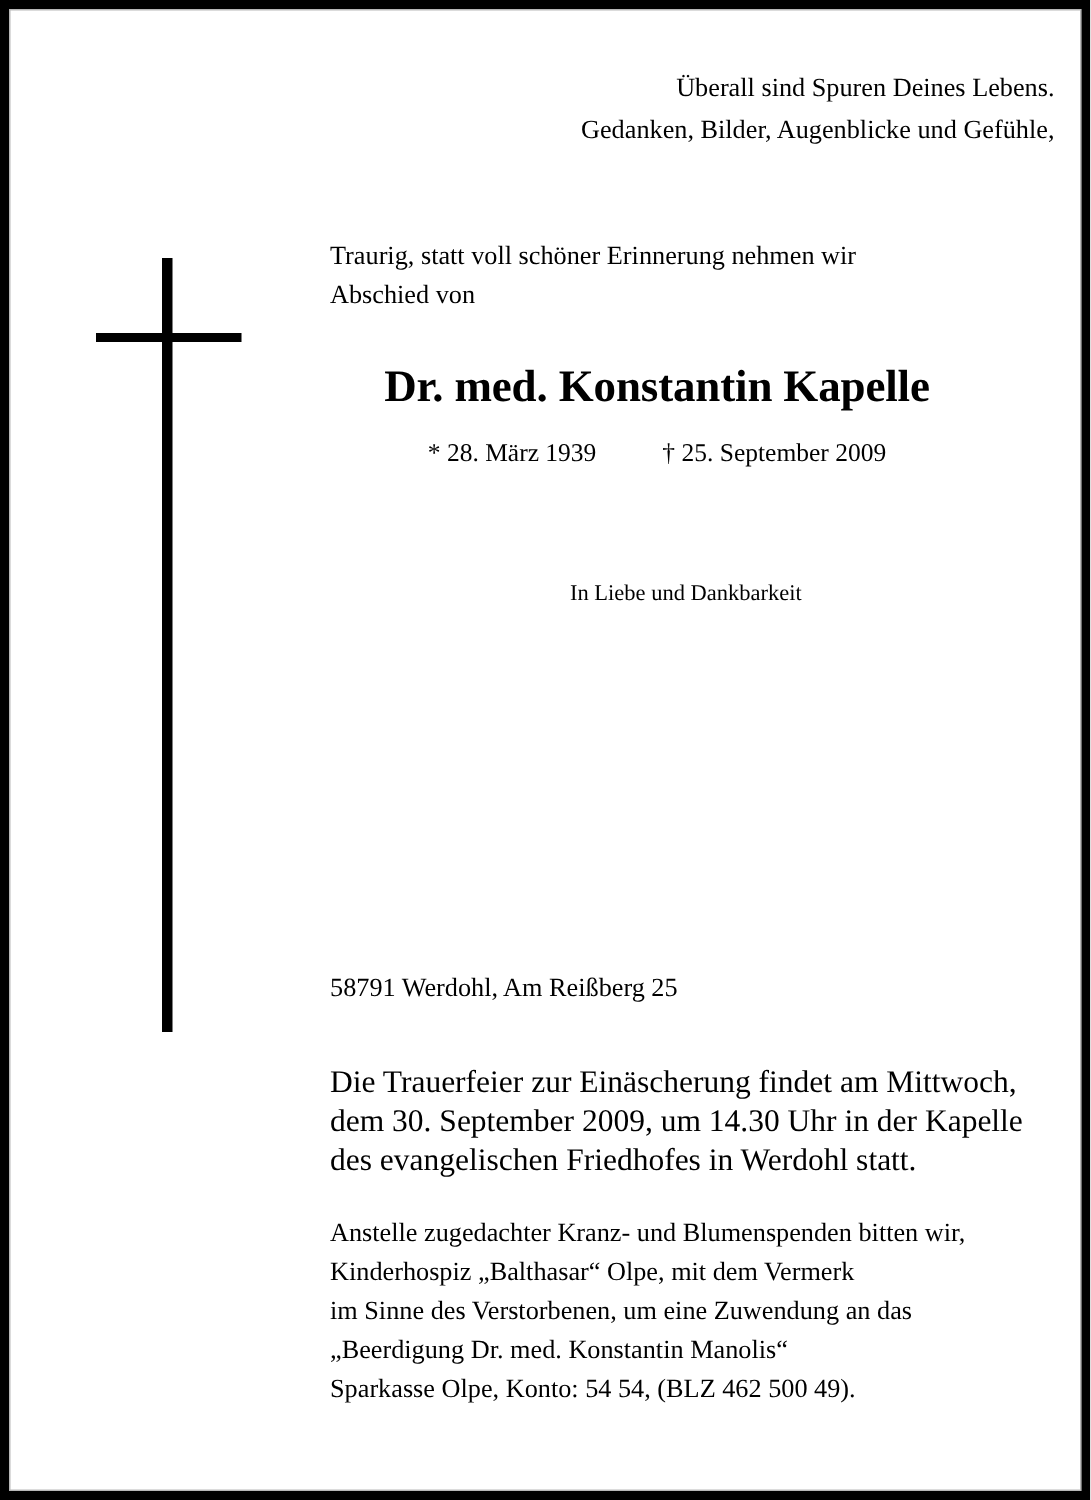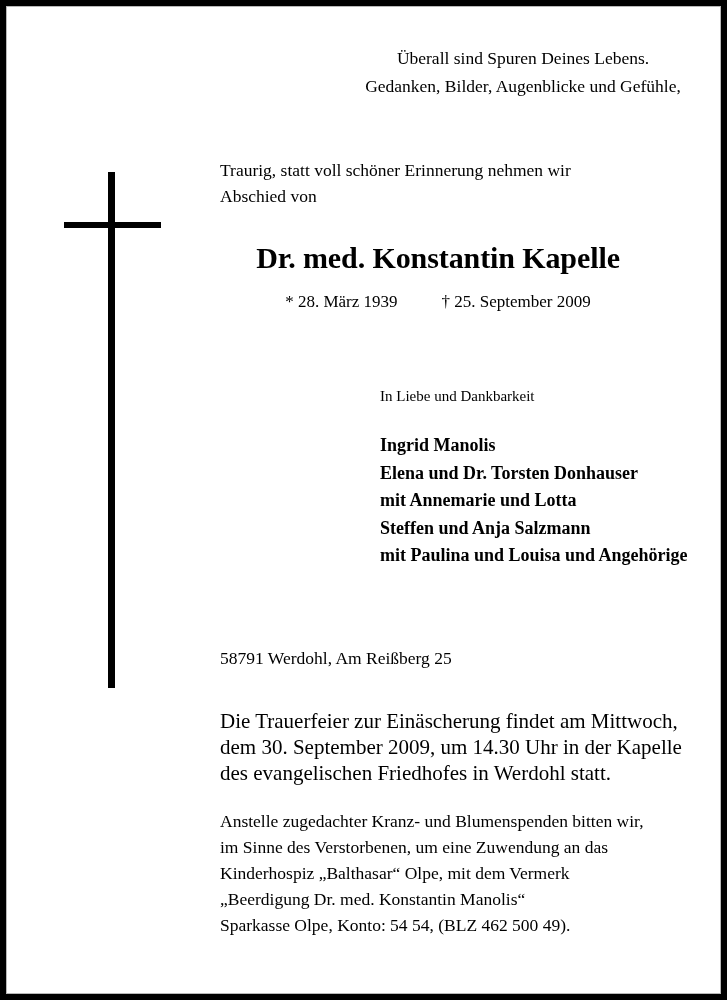--- a/index.html
+++ b/index.html
@@ -78,21 +78,21 @@
   }
 
   
   .verse {
     position: absolute;
     left: 343px;
     top: 44px;
     width: 360px;
     font-size: 17.5px;
     line-height: 28px;
-    text-align: center;
+    text-align: right;
   }
 
   .farewell {
     position: absolute;
     left: 220px;
     top: 157px;
     width: 460px;
     font-size: 17.5px;
     line-height: 26px;
   }
@@ -190,41 +190,33 @@
   </div>
 
   <div class="deceased-name">Dr. med. Konstantin Kapelle</div>
 
   <div class="dates">
     <span class="date-birth">* 28. März 1939</span><span class="date-death">† 25. September 2009</span>
   </div>
 
   <div class="gratitude">In Liebe und Dankbarkeit</div>
 
-  <div class="survivors">
-    <span class="survivor-line">Ingrid Manolis</span>
-    <span class="survivor-line">Elena und Dr. Torsten Donhauser</span>
-    <span class="survivor-line">mit Annemarie und Lotta</span>
-    <span class="survivor-line">Steffen und Anja Salzmann</span>
-    <span class="survivor-line">mit Paulina und Louisa</span>
-    <span class="survivor-line">und Angehörige</span>
-  </div>
 
   <div class="address">58791 Werdohl, Am Reißberg 25</div>
 
   <div class="ceremony">
     <span class="line">Die Trauerfeier zur Einäscherung findet am Mittwoch,</span>
     <span class="line">dem 30. September 2009, um 14.30 Uhr in der Kapelle</span>
     <span class="line">des evangelischen Friedhofes in Werdohl statt.</span>
   </div>
 
   <div class="donation">
     <span class="line">Anstelle zugedachter Kranz- und Blumenspenden bitten wir,</span>
+    <span class="line">Kinderhospiz „Balthasar“ Olpe, mit dem Vermerk</span>
     <span class="line">im Sinne des Verstorbenen, um eine Zuwendung an das</span>
-    <span class="line">Kinderhospiz „Balthasar“ Olpe, mit dem Vermerk</span>
     <span class="line">„Beerdigung Dr. med. Konstantin Manolis“</span>
     <span class="line">Sparkasse Olpe, Konto: 54 54, (BLZ 462 500 49).</span>
   </div>
 
   <div class="frame-inner"></div>
   <div class="frame-outer"></div>
 
 </div>
 
 </body></html>

